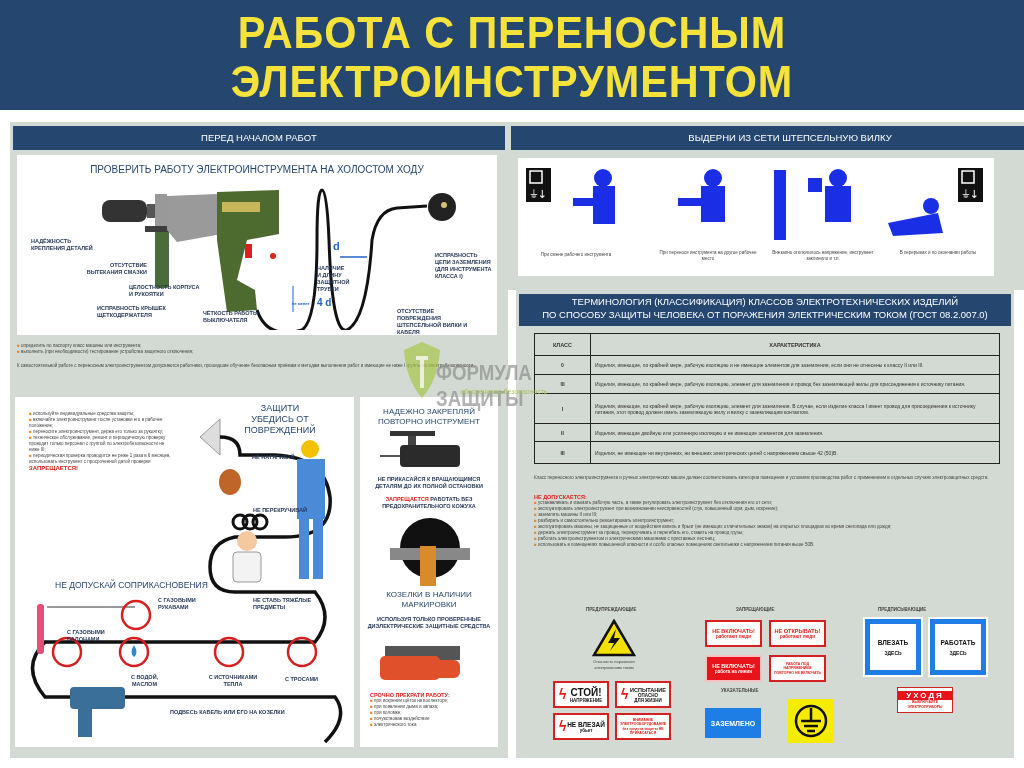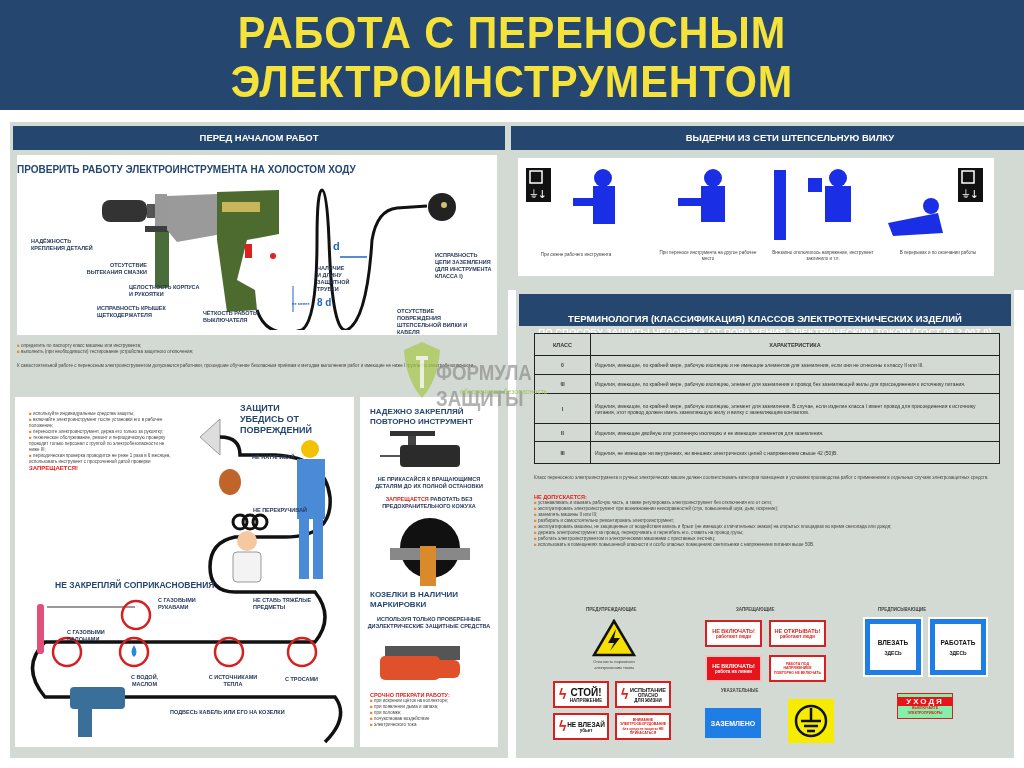--- a/index.html
+++ b/index.html
@@ -1,23 +1,23 @@
 <!DOCTYPE html>
 <html><head>
 <meta charset="utf-8">
 <style>
 *{box-sizing:border-box;margin:0;padding:0}
 html,body{width:1024px;height:768px;overflow:hidden;background:#fff}
 body{font-family:"Liberation Sans",sans-serif;color:#1f3b5e;position:relative}
 .header{position:absolute;left:0;top:0;width:1024px;height:110px;background:#25476f;text-align:center}
 .header h1{color:#f5e23a;font-family:"Liberation Sans",sans-serif;font-weight:700;font-size:45px;line-height:49px;padding-top:8px;letter-spacing:1px;transform:scaleX(0.92)}
 .panel{position:absolute;background:#d3d9d3}
-.bar{background:#25476f;color:#fff;font-weight:700;font-size:9.5px;text-align:center;height:24px;line-height:24px;margin:4px 3px 0 3px}
+.bar{background:#25476f;color:#fff;font-weight:400;font-size:9.5px;text-align:center;height:24px;line-height:24px;margin:4px 3px 0 3px}
 .white{background:#fff;position:absolute}
-.t-navy{color:#25476f;font-weight:700;}
+.t-navy{color:#25476f;font-weight:400;text-align:center}
 .small{font-size:5.5px;line-height:7px;color:#26385a;font-weight:700}
 .tiny{font-size:4.5px;line-height:6px;color:#444}
 .blue-lbl{color:#1f65c9;font-weight:700}
 .red{color:#e0201a;font-weight:700}
 .bul{color:#e5882a}
 
 table.cls{position:absolute;border-collapse:collapse;background:#d3d9d3}
 table.cls td,table.cls th{border:1.2px solid #222;font-size:5px;color:#333;padding:1px 4px}
 table.cls th{font-weight:700;font-size:5.5px;height:22px}
 table.cls td.c{text-align:center;width:56px;font-weight:700}
@@ -56,21 +56,21 @@
 
       <path d="M240 130 Q250 160 285 150 Q300 140 300 60 Q300 10 305 10 Q310 10 312 60 Q315 155 330 150 Q350 140 355 60 Q360 30 380 28 L410 26" stroke="#111" stroke-width="3" fill="none"></path>
 
       <circle cx="425" cy="27" r="14" fill="#222"></circle>
       <circle cx="427" cy="25" r="3" fill="#d4c070"></circle>
 
       <line x1="323" y1="77" x2="350" y2="77" stroke="#1f65c9" stroke-width="1.5"></line>
       <line x1="276" y1="106" x2="276" y2="132" stroke="#1f65c9" stroke-width="1"></line>
     </svg>
     <div class="blue-lbl" style="position:absolute;left:316px;top:85px;font-size:11px">d</div>
-    <div class="blue-lbl" style="position:absolute;left:300px;top:142px;font-size:10px">8 d</div>
+    <div class="blue-lbl" style="position:absolute;left:300px;top:142px;font-size:10px">4 d</div>
     <div class="tiny blue-lbl" style="position:absolute;left:275px;top:146px;font-size:4px">не менее</div>
     <div class="small" style="position:absolute;left:14px;top:83px;width:65px">НАДЁЖНОСТЬ КРЕПЛЕНИЯ ДЕТАЛЕЙ</div>
     <div class="small" style="position:absolute;left:60px;top:107px;width:70px;text-align:right">ОТСУТСТВИЕ ВЫТЕКАНИЯ СМАЗКИ</div>
     <div class="small" style="position:absolute;left:112px;top:129px;width:75px">ЦЕЛОСТНОСТЬ КОРПУСА И РУКОЯТКИ</div>
     <div class="small" style="position:absolute;left:80px;top:150px;width:70px">ИСПРАВНОСТЬ КРЫШЕК ЩЕТКОДЕРЖАТЕЛЯ</div>
     <div class="small" style="position:absolute;left:186px;top:155px;width:60px">ЧЁТКОСТЬ РАБОТЫ ВЫКЛЮЧАТЕЛЯ</div>
     <div class="small" style="position:absolute;left:300px;top:110px;width:32px">НАЛИЧИЕ И ДЛИНУ ЗАЩИТНОЙ ТРУБКИ</div>
     <div class="small" style="position:absolute;left:380px;top:153px;width:75px">ОТСУТСТВИЕ ПОВРЕЖДЕНИЯ ШТЕПСЕЛЬНОЙ ВИЛКИ И КАБЕЛЯ</div>
     <div class="small" style="position:absolute;left:418px;top:97px;width:58px">ИСПРАВНОСТЬ ЦЕПИ ЗАЗЕМЛЕНИЯ (ДЛЯ ИНСТРУМЕНТА КЛАССА I)</div>
   </div>
@@ -116,21 +116,21 @@
       <path d="M119 248 Q114 256 119 260 Q124 256 119 248 Z" fill="#2a8ad6"></path>
       <circle cx="214" cy="255" r="14" stroke="#d42020" stroke-width="2.5" fill="none"></circle>
       <circle cx="287" cy="255" r="14" stroke="#d42020" stroke-width="2.5" fill="none"></circle>
 
       <rect x="55" y="290" width="55" height="22" rx="4" fill="#3a6f9a"></rect>
       <rect x="63" y="310" width="14" height="30" fill="#3a6f9a"></rect>
     </svg>
     <div class="small" style="position:absolute;left:237px;top:57px">НЕ НАТЯГИВАЙ</div>
     <div class="small" style="position:absolute;left:238px;top:110px">НЕ ПЕРЕКРУЧИВАЙ</div>
     <div class="small" style="position:absolute;left:238px;top:200px;width:60px">НЕ СТАВЬ ТЯЖЁЛЫЕ ПРЕДМЕТЫ</div>
-    <div class="t-navy" style="position:absolute;left:40px;top:183px;font-size:8.5px">НЕ ЗАКРЕПЛЯЙ СОПРИКАСНОВЕНИЯ</div>
+    <div class="t-navy" style="position:absolute;left:40px;top:183px;font-size:8.5px">НЕ ДОПУСКАЙ СОПРИКАСНОВЕНИЯ</div>
     <div class="small" style="position:absolute;left:143px;top:200px;width:40px">С ГАЗОВЫМИ РУКАВАМИ</div>
     <div class="small" style="position:absolute;left:52px;top:232px;width:40px">С ГАЗОВЫМИ БАЛОНАМИ</div>
     <div class="small" style="position:absolute;left:112px;top:277px;width:35px;text-align:center">С ВОДОЙ, МАСЛОМ</div>
     <div class="small" style="position:absolute;left:193px;top:277px;width:50px;text-align:center">С ИСТОЧНИКАМИ ТЕПЛА</div>
     <div class="small" style="position:absolute;left:270px;top:279px">С ТРОСАМИ</div>
     <div class="small" style="position:absolute;left:155px;top:312px">ПОДВЕСЬ КАБЕЛЬ ИЛИ ЕГО НА КОЗЕЛКИ</div>
   </div>
 
   <div class="white" style="left:350px;top:5px;width:138px;height:350px">
     <div class="t-navy" style="margin:10px 10px 0;font-size:8px;line-height:10px">НАДЕЖНО ЗАКРЕПЛЯЙ ПОВТОРНО ИНСТРУМЕНТ</div>
@@ -191,21 +191,21 @@
       </g>
     </svg>
     <div class="tiny" style="position:absolute;left:8px;top:94px;width:100px;text-align:center">При смене рабочего инструмента</div>
     <div class="tiny" style="position:absolute;left:140px;top:92px;width:100px;text-align:center">При переносе инструмента на другое рабочее место</div>
     <div class="tiny" style="position:absolute;left:250px;top:92px;width:110px;text-align:center">Внезапно отключилось напряжение, инструмент заклинило и т.п.</div>
     <div class="tiny" style="position:absolute;left:375px;top:92px;width:90px;text-align:center">В перерывах и по окончании работы</div>
   </div>
 </div>
 
 <div class="panel" style="left:516px;top:290px;width:498px;height:285px">
-  <div class="bar" style="height:32px;line-height:13px;padding-top:18px">
+  <div class="bar" style="height:32px;line-height:13px;padding-top:1px">
     <div>ТЕРМИНОЛОГИЯ (КЛАССИФИКАЦИЯ) КЛАССОВ ЭЛЕКТРОТЕХНИЧЕСКИХ ИЗДЕЛИЙ</div>
     <div>ПО СПОСОБУ ЗАЩИТЫ ЧЕЛОВЕКА ОТ ПОРАЖЕНИЯ ЭЛЕКТРИЧЕСКИМ ТОКОМ (ГОСТ 08.2.007.0)</div>
   </div>
   <table class="cls" style="left:18px;top:43px;width:466px">
     <tbody>
         <tr>
       <th style="width:56px">КЛАСС</th>
       <th>ХАРАКТЕРИСТИКА</th>
     </tr>
     <tr style="height:19px">
@@ -304,21 +304,21 @@
   </svg>
 
   <div class="sign" style="left:349px;top:44px;width:56px;height:56px;background:#fff;border:5px solid #1f7ee6;outline:2px solid #fff">
     <span style="font-size:6.5px;color:#111">ВЛЕЗАТЬ</span>
     <span style="font-size:5px;color:#111;margin-top:4px">ЗДЕСЬ</span>
   </div>
   <div class="sign" style="left:414px;top:44px;width:56px;height:56px;background:#fff;border:5px solid #1f7ee6;outline:2px solid #fff">
     <span style="font-size:6.5px;color:#111">РАБОТАТЬ</span>
     <span style="font-size:5px;color:#111;margin-top:4px">ЗДЕСЬ</span>
   </div>
-  <div class="sign" style="left:381px;top:118px;width:56px;height:26px;background:#86efac;border:1.5px solid #d42020">
+  <div class="sign" style="left:381px;top:112px;width:56px;height:26px;background:#ffffff;border:1.5px solid #d42020">
     <span style="font-size:8px;color:#fff;background:#e8141b;width:100%;letter-spacing:2px">УХОДЯ</span>
     <span class="red" style="font-size:3.5px;line-height:4.5px">ВЫКЛЮЧАЙТЕ ЭЛЕКТРОПРИБОРЫ</span>
   </div>
 </div>
 
 <div class="watermark">
   <svg width="40" height="60" style="position:absolute;left:0;top:0">
     <path d="M20 2 L38 10 Q36 40 20 58 Q4 40 2 10 Z" fill="#a6c545" opacity=".8"></path>
     <path d="M14 16 L26 16 L26 20 L22 20 L22 48 L18 48 L18 20 L14 20 Z" fill="#fff" opacity=".8"></path>
   </svg>

